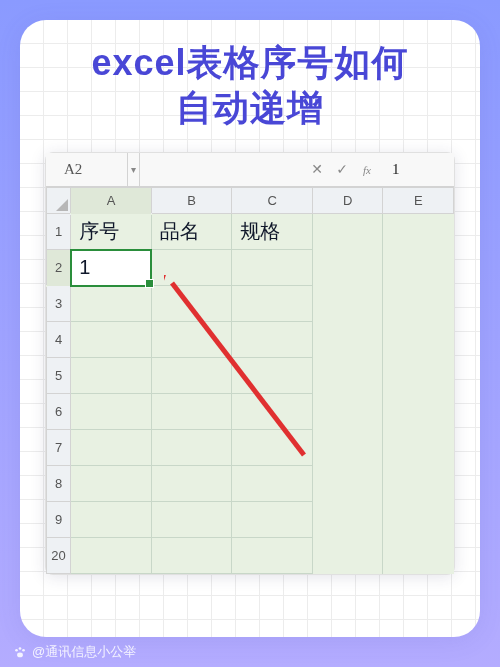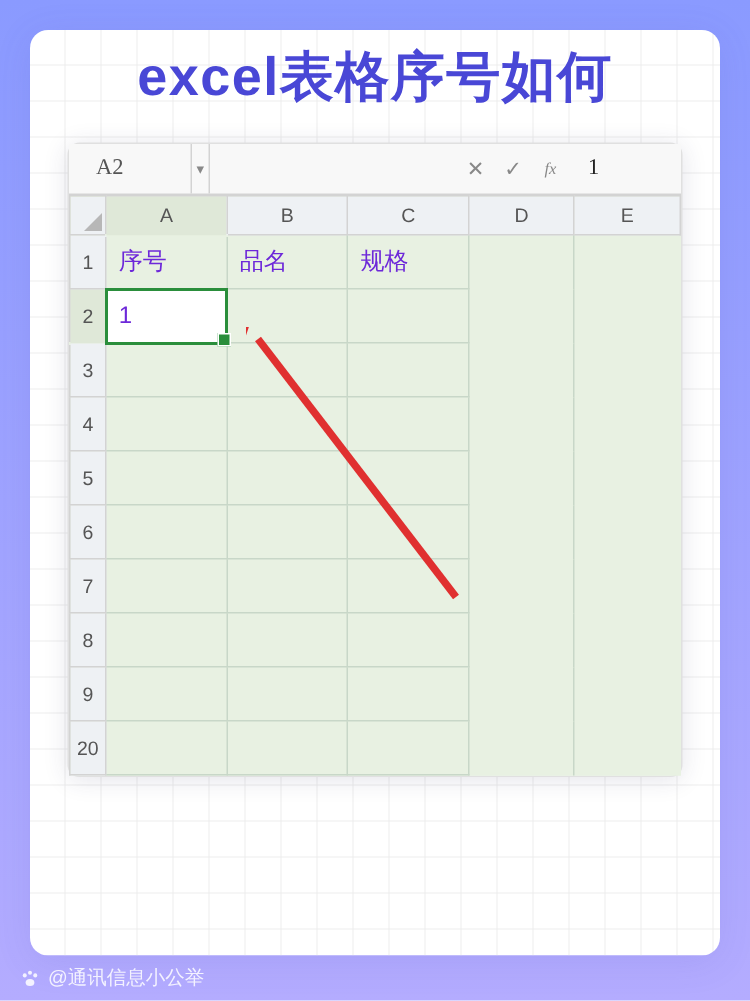--- a/index.html
+++ b/index.html
@@ -8,23 +8,23 @@
       height: 667px;
       background: linear-gradient(180deg, #8a9aff 0%, #b4acff 100%);
       font-family: "Microsoft YaHei", Arial, sans-serif;
       position: relative;
       overflow: hidden;
     }
     .card {
       position: absolute;
       left: 20px; top: 20px; right: 20px; bottom: 30px;
       background: #fff;
-      border-radius: 12px;
+      border-radius: 26px;
       box-shadow: 0 4px 24px rgba(80,80,180,0.12);
-      padding: 8px 0 0 0;
+      padding: 20px 0 0 0;
       background-image:
         linear-gradient(#ececec 1px, transparent 1px),
         linear-gradient(90deg, #ececec 1px, transparent 1px);
       background-size: 24px 24px;
       background-position: -1px -1px;
     }
     .title {
       color: #4947d6;
       font-size: 36px;
       font-weight: bold;
@@ -120,22 +120,22 @@
       right: 2px; bottom: 2px;
       border: 6px solid transparent;
       border-right-color: #b7b7b7;
       border-bottom-color: #b7b7b7;
     }
     td.cell {
       border: 1px solid #c8d7c8;
       background: #e8f1e2;
       height: 36px;
       padding: 0 8px;
-      color: #6d28d9;
-      font-size: 16px;
+      color: #0f172a;
+      font-size: 20px;
       vertical-align: middle;
     }
     td.colD, td.colE {
       background: #e8f1e2;
       border-left: 1px solid #c8d7c8;
       border-right: none;
       border-top: none; border-bottom: none;
     }
     
     .selected {
@@ -178,20 +178,21 @@
       font-size: 13px;
       color: rgba(255,255,255,0.85);
     }
   </style>
 </head>
 <body>
 
 <div class="card">
   <div class="title">
     <span>excel表格序号如何</span><br>
+    <span>自动递增</span>
   </div>
 
   <div class="excel-shot">
 
     <div class="fbar">
       <div class="namebox">A2</div>
       <div class="nb-dd">▾</div>
       <div class="fb-spacer"></div>
       <div class="fb-icons">
         <span class="fb-icon">✕</span>

